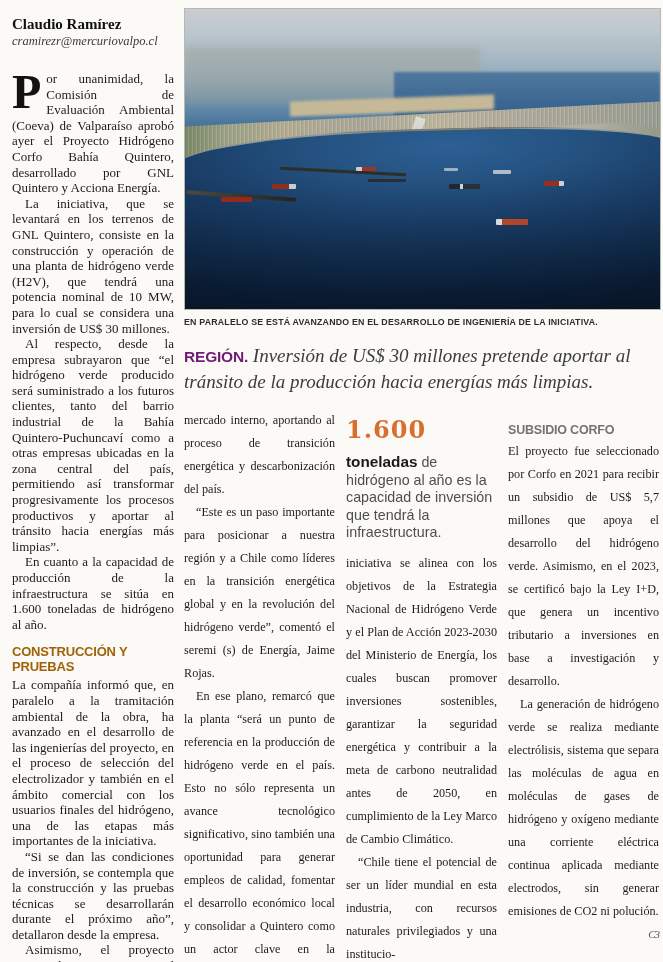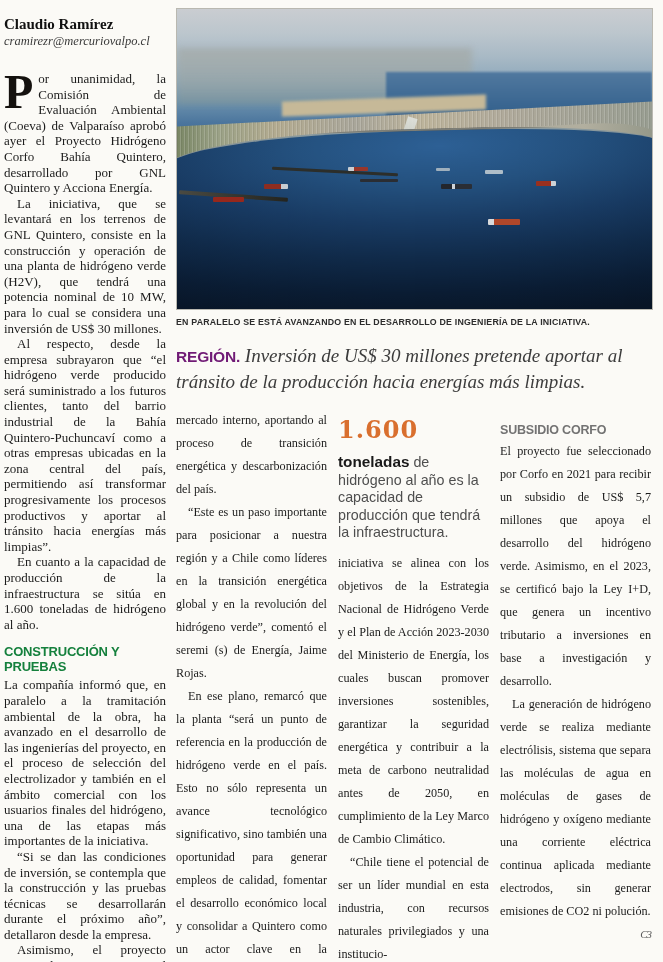--- a/index.html
+++ b/index.html
@@ -1,31 +1,31 @@
 <!DOCTYPE html>
 <html lang="es"><head>
 <meta charset="utf-8">
 <style>
   html,body{margin:0;padding:0;}
   body{
     width:663px;height:962px;background:#fbfaf6;
     font-family:"Liberation Serif","DejaVu Serif",serif;
     color:#1c1c1c;overflow:hidden;
   }
-  .page{position:relative;width:663px;height:962px;box-sizing:border-box;padding:8px 6px 8px 4px;}
+  .page{position:relative;width:663px;height:962px;box-sizing:border-box;padding:8px 6px 8px 12px;}
   .layout{display:flex;gap:10px;}
   
   .col1{width:162px;flex:none;padding-top:8px;}
   .author{font-size:15px;font-weight:bold;color:#111;}
   .email{font-size:12.5px;font-style:italic;color:#3a3a3a;margin-top:1px;}
   .byline{margin-bottom:22px;}
   .bt{font-size:13px;line-height:15.6px;text-align:justify;margin:0;color:#1b1b1b;}
   .bt.ind{text-indent:13px;}
   .dc{float:left;font-size:48px;line-height:37px;font-weight:bold;color:#14110e;padding:2px 5px 0 0;}
-  .sec{font-family:"Liberation Sans","DejaVu Sans",sans-serif;font-weight:bold;color:#15803d;
+  .sec{font-family:"Liberation Sans","DejaVu Sans",sans-serif;font-weight:bold;color:#a16207;
        font-size:13px;letter-spacing:-.2px;margin:12px 0 3px 0;}
   
   .main{width:477px;flex:none;}
   .photo{position:relative;width:475px;height:300px;margin:0;border:1px solid #b9b8b0;
          overflow:hidden;background:#6f93ad;}
   .ph{position:absolute;}
   .ph-sky{inset:0;background:linear-gradient(180deg,#cacdd1 0%,#bcc6cd 8%,#a8b9c5 16%,
           #8da8bb 24%,#6b91ad 31%,#4b759d 38%,#36628f 46%,#2c5785 60%,#27507c 100%);}
   .ph-haze{left:0;top:13%;width:62%;height:19%;filter:blur(3px);
           background:linear-gradient(180deg,rgba(165,172,171,.85),rgba(141,151,139,.35));}
@@ -126,21 +126,21 @@
         <div class="bcol">
           <p class="bt2">mercado interno, aportando al proceso de transición energética y descarbonización del país.</p>
           <p class="bt2 ind">“Este es un paso importante para posicionar a nuestra región y a Chile como líderes en la transición energética global y en la revolución del hidrógeno verde”, comentó el seremi (s) de Energía, Jaime Rojas.</p>
           <p class="bt2 ind">En ese plano, remarcó que la planta “será un punto de referencia en la producción de hidrógeno verde en el país. Esto no sólo representa un avance tecnológico significativo, sino también una oportunidad para generar empleos de calidad, fomentar el desarrollo económico local y consolidar a Quintero como un actor clave en la descarbonización del país”.</p>
           <p class="bt2 ind">En esa línea, agregó que la</p>
         </div>
 
         <div class="bcol">
           <div class="co">
             <div class="co-num">1.600</div>
-            <div class="co-txt"><b>toneladas</b><span> de hidrógeno al año es la capacidad de producción que tendrá la infraestructura.</span></div>
+            <div class="co-txt"><b>toneladas</b><span> de hidrógeno al año es la capacidad de inversión que tendrá la infraestructura.</span></div>
           </div>
           <p class="bt2">iniciativa se alinea con los objetivos de la Estrategia Nacional de Hidrógeno Verde y el Plan de Acción 2023-2030 del Ministerio de Energía, los cuales buscan promover inversiones sostenibles, garantizar la seguridad energética y contribuir a la meta de carbono neutralidad antes de 2050, en cumplimiento de la Ley Marco de Cambio Climático.</p>
           <p class="bt2 ind">“Chile tiene el potencial de ser un líder mundial en esta industria, con recursos naturales privilegiados y una institucio-</p>
         </div>
 
         <div class="bcol">
           <h3 class="sec2">SUBSIDIO CORFO</h3>
           <p class="bt2">El proyecto fue seleccionado por Corfo en 2021 para recibir un subsidio de US$ 5,7 millones que apoya el desarrollo del hidrógeno verde. Asimismo, en el 2023, se certificó bajo la Ley I+D, que genera un incentivo tributario a inversiones en base a investigación y desarrollo.</p>
           <p class="bt2 ind"><span>La generación de hidrógeno verde se realiza mediante electrólisis, sistema que separa las moléculas de agua en moléculas de gases de hidrógeno y oxígeno mediante una corriente eléctrica continua aplicada mediante electrodos, sin generar emisiones de CO2 ni polución.</span> <span class="endmark">C3</span></p>
         </div>

